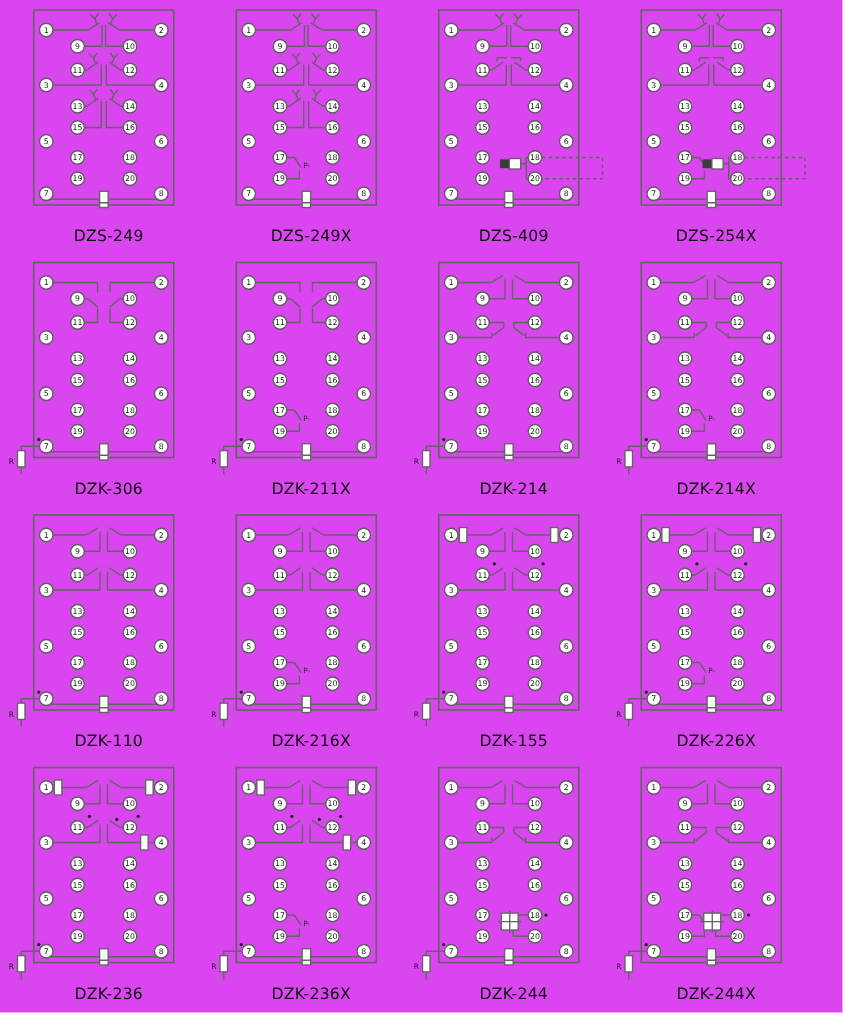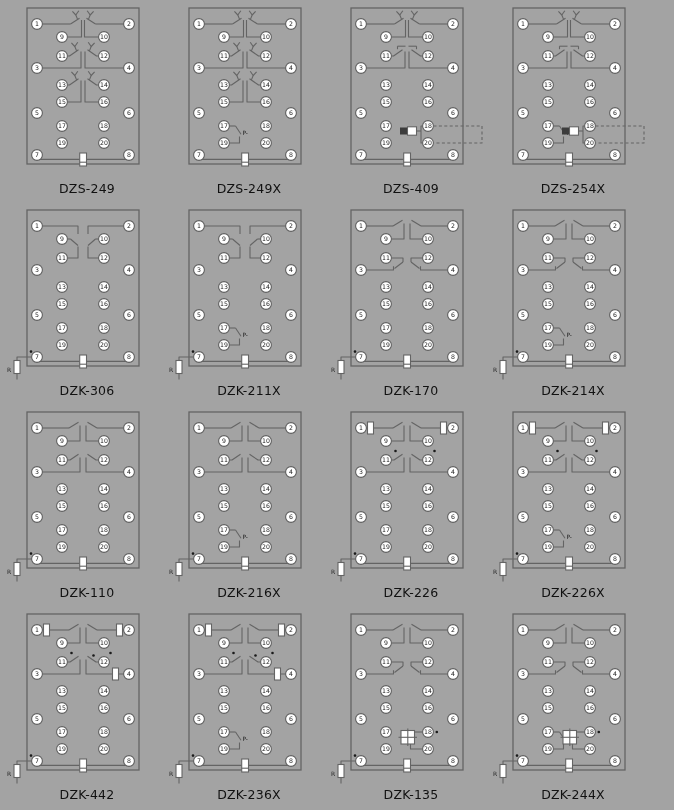--- a/index.html
+++ b/index.html
@@ -1,17 +1,17 @@
 <!DOCTYPE html>
 <html><head>
 <meta charset="utf-8">
 <style>
   html,body{margin:0;padding:0;background:#ffffff;}
   body{font-family:"DejaVu Sans", sans-serif;}
-  .page{width:674px;height:810px;background:#a3a3a3;overflow:hidden;}
+  .page{width:674px;height:810px;background:#d946ef;overflow:hidden;}
   .grid{display:grid;grid-template-columns:repeat(4,162px);grid-auto-rows:202px;padding:4px 0 0 6px;}
   .cell{margin:0;display:flex;flex-direction:column;align-items:center;padding-top:2px;}
   .dg{width:160px;height:174px;display:block;}
   .lbl{margin-top:1px;font-size:12.5px;font-weight:500;color:#111;letter-spacing:0.2px;text-align:center;}
 </style>
 </head>
 <body>
 
 <div class="page">
   <div class="grid">
@@ -504,21 +504,21 @@
           <circle cx="55" cy="137" r="5.4" fill="#ffffff" stroke="#5f5f5f" stroke-width="1.1"></circle>
           <text x="55" y="139.2" font-size="6.2" text-anchor="middle" fill="#222222" font-family="&quot;DejaVu Sans&quot;, sans-serif">19</text>
           <circle cx="97" cy="137" r="5.4" fill="#ffffff" stroke="#5f5f5f" stroke-width="1.1"></circle>
           <text x="97" y="139.2" font-size="6.2" text-anchor="middle" fill="#222222" font-family="&quot;DejaVu Sans&quot;, sans-serif">20</text>
           <circle cx="30" cy="149" r="5.4" fill="#ffffff" stroke="#5f5f5f" stroke-width="1.1"></circle>
           <text x="30" y="151.2" font-size="6.2" text-anchor="middle" fill="#222222" font-family="&quot;DejaVu Sans&quot;, sans-serif">7</text>
           <circle cx="122" cy="149" r="5.4" fill="#ffffff" stroke="#5f5f5f" stroke-width="1.1"></circle>
           <text x="122" y="151.2" font-size="6.2" text-anchor="middle" fill="#222222" font-family="&quot;DejaVu Sans&quot;, sans-serif">8</text>
           <circle cx="24" cy="143.6" r="1.3" fill="#1a1a1a" stroke="none"></circle>
         </svg>
-      <figcaption class="lbl">DZK-170</figcaption>
+      <figcaption class="lbl">DZK-214</figcaption>
     </figure>
     <figure class="cell">
       <svg class="dg" viewBox="0 0 160 174">
           <rect x="20" y="2" width="112" height="156" fill="none" stroke="#646464" stroke-width="1.3"></rect>
           <path d="M32 153.4 H120" fill="none" stroke="#646464" stroke-width="1.1" stroke-linejoin="round"></path>
           <path d="M35 18 H62" fill="none" stroke="#646464" stroke-width="1.1" stroke-linejoin="round"></path>
           <path d="M62 18 L71.5 12.3" fill="none" stroke="#646464" stroke-width="1.1" stroke-linejoin="round"></path>
           <path d="M60.5 31 H73 V15.5" fill="none" stroke="#646464" stroke-width="1.1" stroke-linejoin="round"></path>
           <path d="M117 18 H90" fill="none" stroke="#646464" stroke-width="1.1" stroke-linejoin="round"></path>
           <path d="M90 18 L80.5 12.3" fill="none" stroke="#646464" stroke-width="1.1" stroke-linejoin="round"></path>
@@ -775,21 +775,21 @@
           <circle cx="97" cy="137" r="5.4" fill="#ffffff" stroke="#5f5f5f" stroke-width="1.1"></circle>
           <text x="97" y="139.2" font-size="6.2" text-anchor="middle" fill="#222222" font-family="&quot;DejaVu Sans&quot;, sans-serif">20</text>
           <circle cx="30" cy="149" r="5.4" fill="#ffffff" stroke="#5f5f5f" stroke-width="1.1"></circle>
           <text x="30" y="151.2" font-size="6.2" text-anchor="middle" fill="#222222" font-family="&quot;DejaVu Sans&quot;, sans-serif">7</text>
           <circle cx="122" cy="149" r="5.4" fill="#ffffff" stroke="#5f5f5f" stroke-width="1.1"></circle>
           <text x="122" y="151.2" font-size="6.2" text-anchor="middle" fill="#222222" font-family="&quot;DejaVu Sans&quot;, sans-serif">8</text>
           <circle cx="24" cy="143.6" r="1.3" fill="#1a1a1a" stroke="none"></circle>
           <circle cx="64.5" cy="41" r="1.3" fill="#1a1a1a" stroke="none"></circle>
           <circle cx="103.5" cy="41" r="1.3" fill="#1a1a1a" stroke="none"></circle>
         </svg>
-      <figcaption class="lbl">DZK-226</figcaption>
+      <figcaption class="lbl">DZK-155</figcaption>
     </figure>
     <figure class="cell">
       <svg class="dg" viewBox="0 0 160 174">
           <rect x="20" y="2" width="112" height="156" fill="none" stroke="#646464" stroke-width="1.3"></rect>
           <path d="M32 153.4 H120" fill="none" stroke="#646464" stroke-width="1.1" stroke-linejoin="round"></path>
           <path d="M35 18 H62" fill="none" stroke="#646464" stroke-width="1.1" stroke-linejoin="round"></path>
           <path d="M62 18 L71.5 12.3" fill="none" stroke="#646464" stroke-width="1.1" stroke-linejoin="round"></path>
           <path d="M60.5 31 H73 V15.5" fill="none" stroke="#646464" stroke-width="1.1" stroke-linejoin="round"></path>
           <path d="M117 18 H90" fill="none" stroke="#646464" stroke-width="1.1" stroke-linejoin="round"></path>
           <path d="M90 18 L80.5 12.3" fill="none" stroke="#646464" stroke-width="1.1" stroke-linejoin="round"></path>
@@ -918,21 +918,21 @@
           <text x="97" y="139.2" font-size="6.2" text-anchor="middle" fill="#222222" font-family="&quot;DejaVu Sans&quot;, sans-serif">20</text>
           <circle cx="30" cy="149" r="5.4" fill="#ffffff" stroke="#5f5f5f" stroke-width="1.1"></circle>
           <text x="30" y="151.2" font-size="6.2" text-anchor="middle" fill="#222222" font-family="&quot;DejaVu Sans&quot;, sans-serif">7</text>
           <circle cx="122" cy="149" r="5.4" fill="#ffffff" stroke="#5f5f5f" stroke-width="1.1"></circle>
           <text x="122" y="151.2" font-size="6.2" text-anchor="middle" fill="#222222" font-family="&quot;DejaVu Sans&quot;, sans-serif">8</text>
           <circle cx="24" cy="143.6" r="1.3" fill="#1a1a1a" stroke="none"></circle>
           <circle cx="64.5" cy="41" r="1.3" fill="#1a1a1a" stroke="none"></circle>
           <circle cx="103.5" cy="41" r="1.3" fill="#1a1a1a" stroke="none"></circle>
           <circle cx="86.5" cy="43.5" r="1.3" fill="#1a1a1a" stroke="none"></circle>
         </svg>
-      <figcaption class="lbl">DZK-442</figcaption>
+      <figcaption class="lbl">DZK-236</figcaption>
     </figure>
     <figure class="cell">
       <svg class="dg" viewBox="0 0 160 174">
           <rect x="20" y="2" width="112" height="156" fill="none" stroke="#646464" stroke-width="1.3"></rect>
           <path d="M32 153.4 H120" fill="none" stroke="#646464" stroke-width="1.1" stroke-linejoin="round"></path>
           <path d="M35 18 H62" fill="none" stroke="#646464" stroke-width="1.1" stroke-linejoin="round"></path>
           <path d="M62 18 L71.5 12.3" fill="none" stroke="#646464" stroke-width="1.1" stroke-linejoin="round"></path>
           <path d="M60.5 31 H73 V15.5" fill="none" stroke="#646464" stroke-width="1.1" stroke-linejoin="round"></path>
           <path d="M117 18 H90" fill="none" stroke="#646464" stroke-width="1.1" stroke-linejoin="round"></path>
           <path d="M90 18 L80.5 12.3" fill="none" stroke="#646464" stroke-width="1.1" stroke-linejoin="round"></path>
@@ -1064,21 +1064,21 @@
           <text x="55" y="139.2" font-size="6.2" text-anchor="middle" fill="#222222" font-family="&quot;DejaVu Sans&quot;, sans-serif">19</text>
           <circle cx="97" cy="137" r="5.4" fill="#ffffff" stroke="#5f5f5f" stroke-width="1.1"></circle>
           <text x="97" y="139.2" font-size="6.2" text-anchor="middle" fill="#222222" font-family="&quot;DejaVu Sans&quot;, sans-serif">20</text>
           <circle cx="30" cy="149" r="5.4" fill="#ffffff" stroke="#5f5f5f" stroke-width="1.1"></circle>
           <text x="30" y="151.2" font-size="6.2" text-anchor="middle" fill="#222222" font-family="&quot;DejaVu Sans&quot;, sans-serif">7</text>
           <circle cx="122" cy="149" r="5.4" fill="#ffffff" stroke="#5f5f5f" stroke-width="1.1"></circle>
           <text x="122" y="151.2" font-size="6.2" text-anchor="middle" fill="#222222" font-family="&quot;DejaVu Sans&quot;, sans-serif">8</text>
           <circle cx="24" cy="143.6" r="1.3" fill="#1a1a1a" stroke="none"></circle>
           <circle cx="105.8" cy="120" r="1.3" fill="#1a1a1a" stroke="none"></circle>
         </svg>
-      <figcaption class="lbl">DZK-135</figcaption>
+      <figcaption class="lbl">DZK-244</figcaption>
     </figure>
     <figure class="cell">
       <svg class="dg" viewBox="0 0 160 174">
           <rect x="20" y="2" width="112" height="156" fill="none" stroke="#646464" stroke-width="1.3"></rect>
           <path d="M32 153.4 H120" fill="none" stroke="#646464" stroke-width="1.1" stroke-linejoin="round"></path>
           <path d="M35 18 H62" fill="none" stroke="#646464" stroke-width="1.1" stroke-linejoin="round"></path>
           <path d="M62 18 L71.5 12.3" fill="none" stroke="#646464" stroke-width="1.1" stroke-linejoin="round"></path>
           <path d="M60.5 31 H73 V15.5" fill="none" stroke="#646464" stroke-width="1.1" stroke-linejoin="round"></path>
           <path d="M117 18 H90" fill="none" stroke="#646464" stroke-width="1.1" stroke-linejoin="round"></path>
           <path d="M90 18 L80.5 12.3" fill="none" stroke="#646464" stroke-width="1.1" stroke-linejoin="round"></path>

